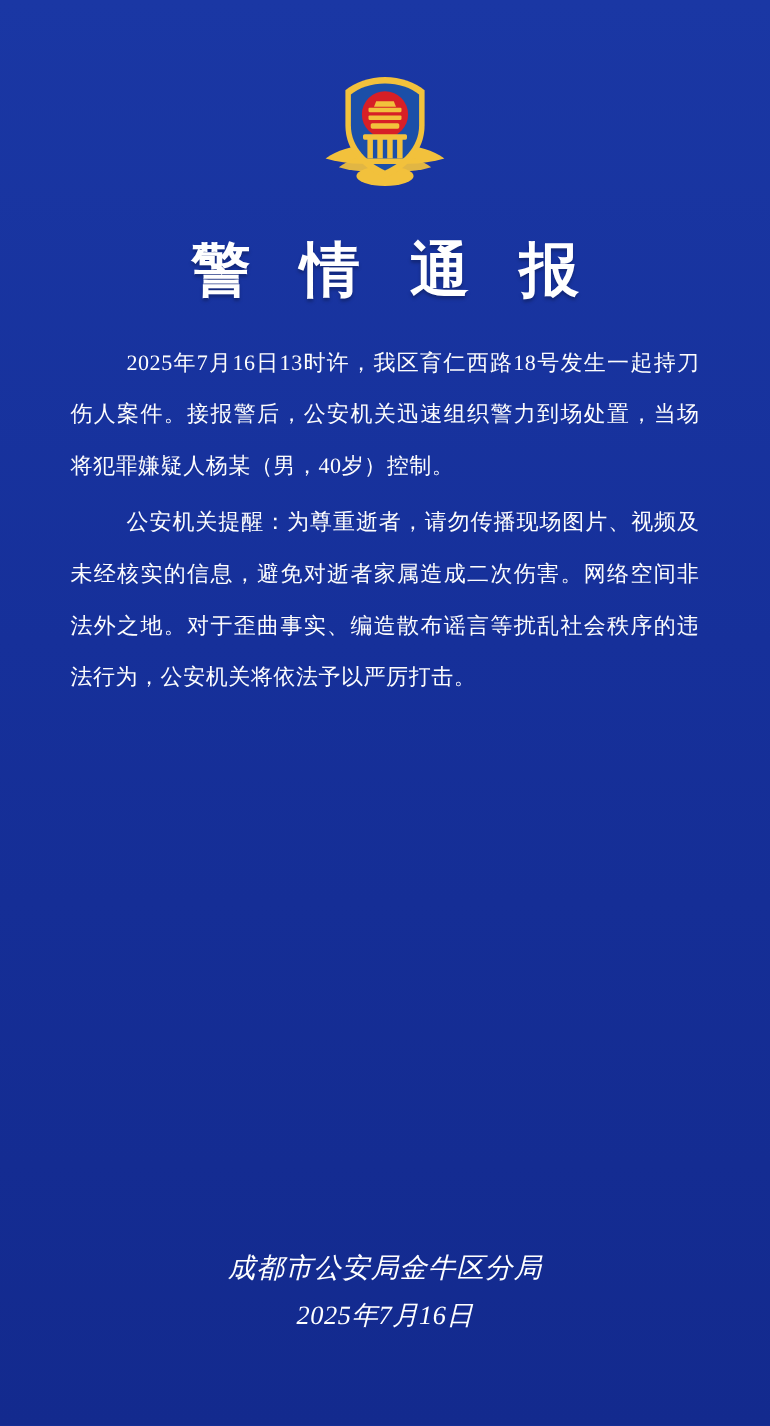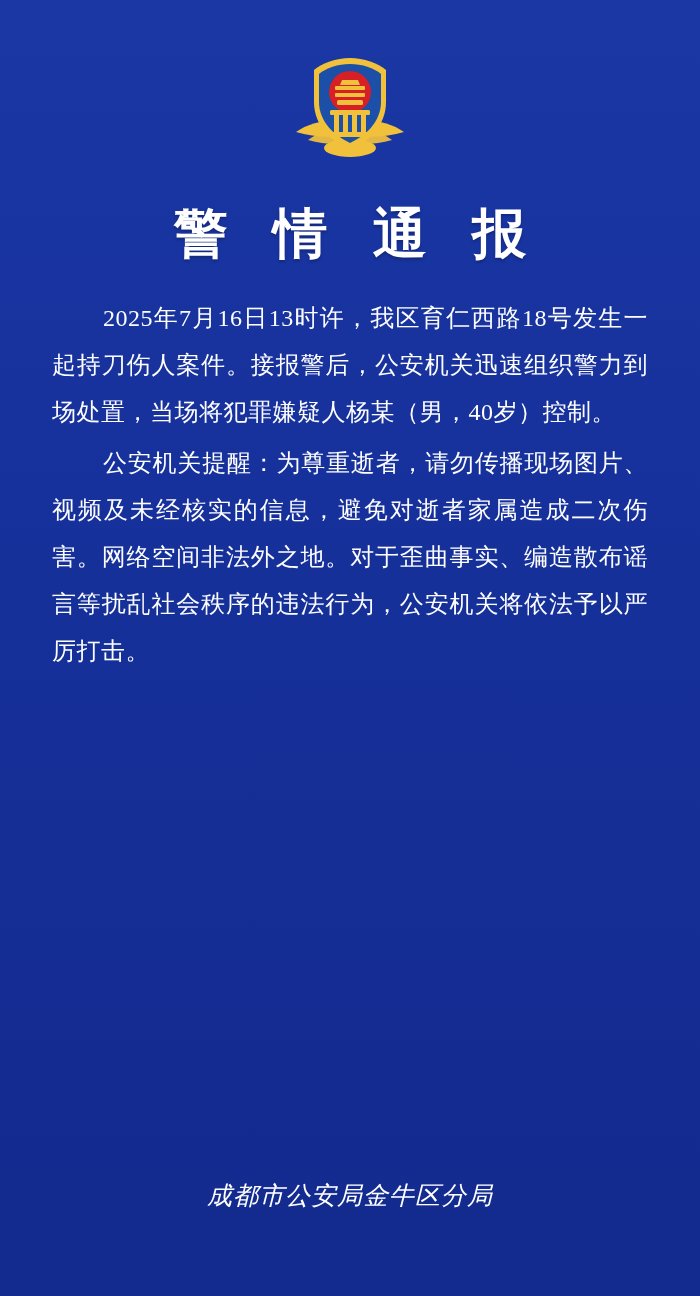--- a/index.html
+++ b/index.html
@@ -12,21 +12,21 @@
     background: #17339b;
     font-family: "Liberation Serif", "DejaVu Serif", serif;
     color: #ffffff;
     overflow: hidden;
     position: relative;
   }
   .page {
     width: 700px;
     height: 1296px;
     box-sizing: border-box;
-    padding: 0;
+    padding: 12px;
     position: relative;
     background: linear-gradient(180deg, #1a37a4 0%, #16309a 45%, #132a8e 100%);
   }
   
   .emblem-wrap {
     width: 100%;
     display: flex;
     justify-content: center;
     padding-top: 52px;
   }
@@ -49,21 +49,21 @@
     color: #ffffff;
     text-shadow: 0 2px 3px rgba(0,0,0,0.25);
     font-family: "Liberation Serif", "DejaVu Serif", serif;
   }
 
   
   .body {
     padding: 10px 52px 0 52px;
   }
   .para {
-    font-size: 24px;
+    font-size: 20px;
     line-height: 47px;
     text-indent: 51px;
     margin: 0 0 4px 0;
     text-align: justify;
     text-justify: inter-ideograph;
     color: #fdfdfd;
     letter-spacing: 0.5px;
   }
 
   
@@ -130,15 +130,16 @@
 
   <h1 class="title">警 情 通 报</h1>
 
   <div class="body">
     <p class="para">2025年7月16日13时许，我区育仁西路18号发生一起持刀伤人案件。接报警后，公安机关迅速组织警力到场处置，当场将犯罪嫌疑人杨某（男，40岁）控制。</p>
     <p class="para">公安机关提醒：为尊重逝者，请勿传播现场图片、视频及未经核实的信息，避免对逝者家属造成二次伤害。网络空间非法外之地。对于歪曲事实、编造散布谣言等扰乱社会秩序的违法行为，公安机关将依法予以严厉打击。</p>
   </div>
 
   <div class="footer">
     <div class="footer-org">成都市公安局金牛区分局</div>
+    <div class="footer-date">2025年7月16日</div>
   </div>
 
 </div>
 
 </body></html>

